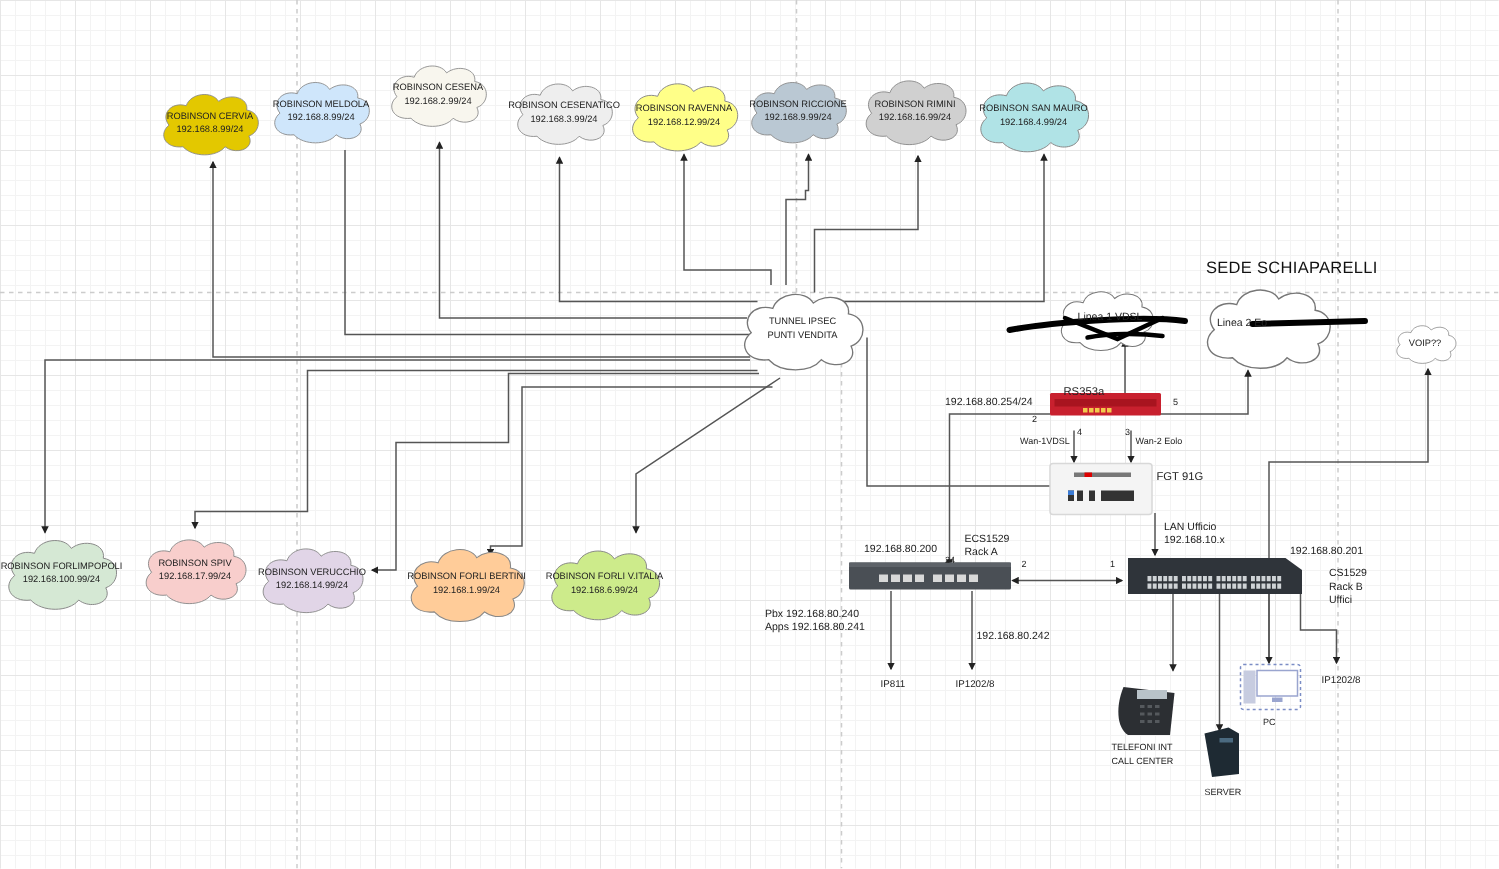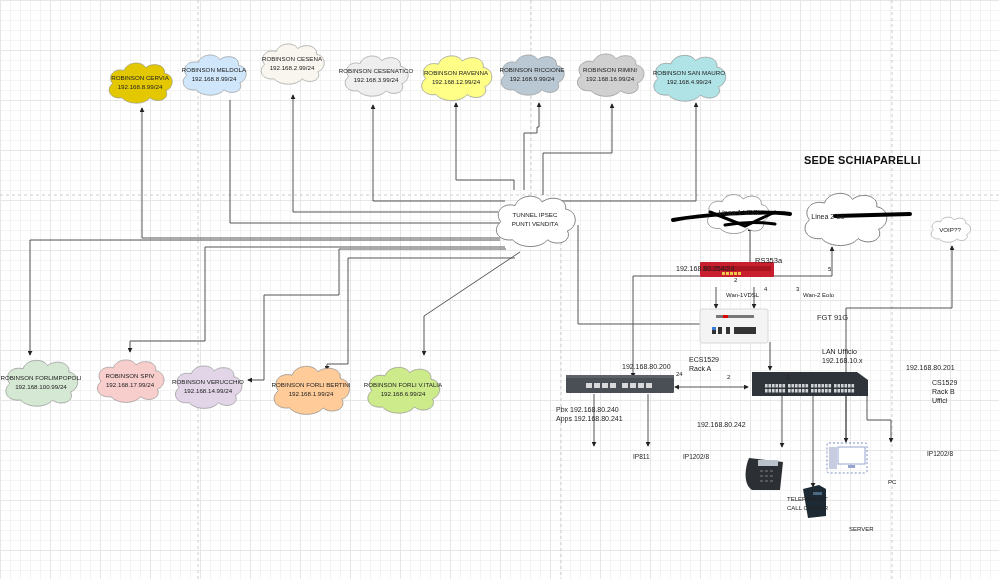--- a/index.html
+++ b/index.html
@@ -10,21 +10,21 @@
       linear-gradient(#e6e6e6 1px, transparent 1px),
       linear-gradient(90deg, #e6e6e6 1px, transparent 1px),
       linear-gradient(#f3f3f3 1px, transparent 1px),
       linear-gradient(90deg, #f3f3f3 1px, transparent 1px);
     background-size: 50px 50px, 50px 50px, 10px 10px, 10px 10px;
   }
   svg#diagram { position:absolute; left:0; top:0; }
   .cloud-text { position:absolute; font-size:6.2px; color:#222; text-align:center; line-height:9px; white-space:nowrap; transform:translate(-50%,-50%); }
   .red { color:#ff2a2a; }
   .title { position:absolute; font-size:11px; color:#111; letter-spacing:0.2px; }
-  .dev-lbl { position:absolute; font-size:7px; color:#222; line-height:9px; white-space:nowrap;margin-left:46px; }
+  .dev-lbl { position:absolute; font-size:7px; color:#222; line-height:9px; white-space:nowrap; }
 </style>
 </head>
 <body>
 
 <div id="canvas"></div>
 
 <svg id="diagram" width="999" height="579" viewBox="0 0 999 579">
   <defs>
     <marker id="arr" viewBox="0 0 6 6" refX="5" refY="3" markerWidth="5" markerHeight="5" orient="auto-start-reverse">
       <path d="M0,0 L6,3 L0,6 z" fill="#222"></path>
@@ -258,21 +258,21 @@
 
   <g>
     <rect x="827" y="443" width="40" height="30" rx="2" fill="none" stroke="#7b8dc5" stroke-dasharray="2,2"></rect>
     <rect x="829" y="447" width="8" height="22" fill="#c7cce0"></rect>
     <rect x="838" y="447" width="27" height="17" fill="#fff" stroke="#9aa5cf"></rect>
     <rect x="848" y="465" width="7" height="3" fill="#9aa5cf"></rect>
   </g>
 </svg>
 
 <div id="overlays">
-  <div class="title" style="left:804px;top:154px;font-weight:bold;">SEDE SCHIAPARELLI</div>
+  <div class="title" style="left:804px;top:173px;">SEDE SCHIAPARELLI</div>
 
   <div class="cloud-text" style="left:535px;top:219px;">
     <div>TUNNEL IPSEC</div>
     <div>PUNTI VENDITA</div>
   </div>
 
   <div id="top-cloud-labels">
       <div class="cloud-text" style="left: 140px; top: 82px;">
         <div>ROBINSON CERVIA</div>
         <div>192.168.8.99/24</div>

